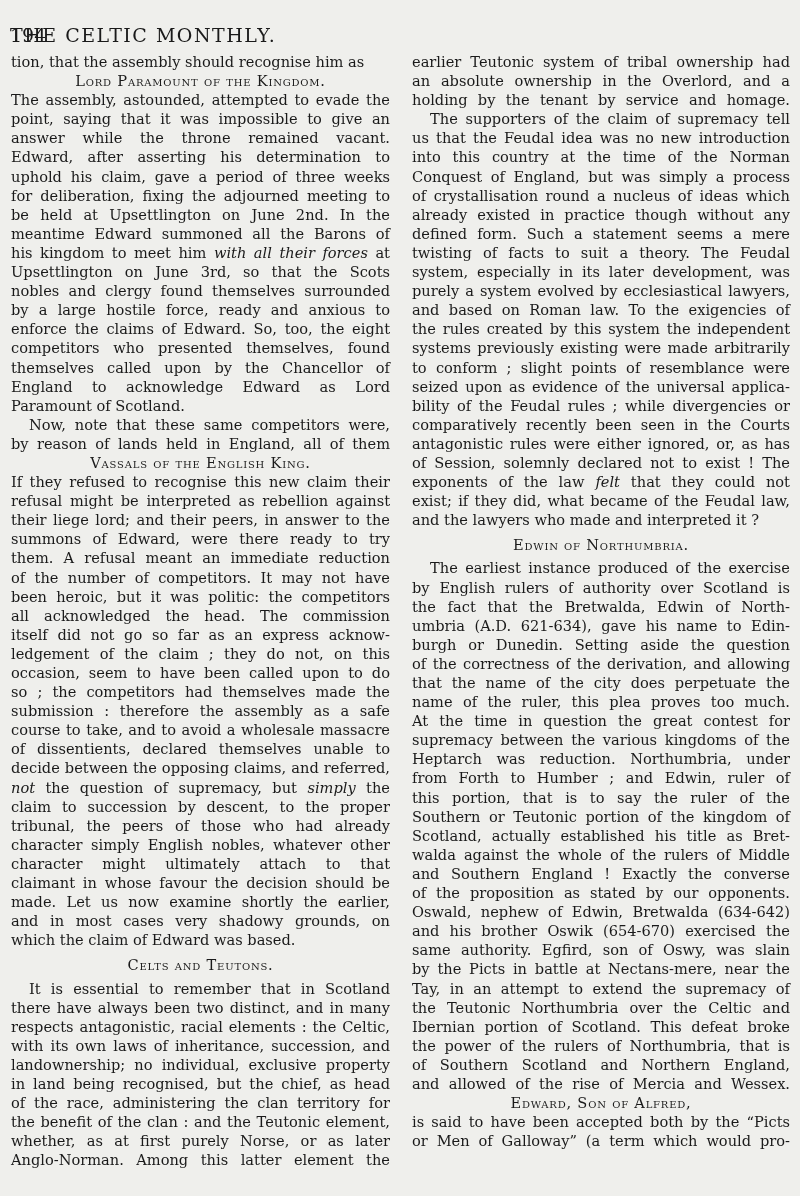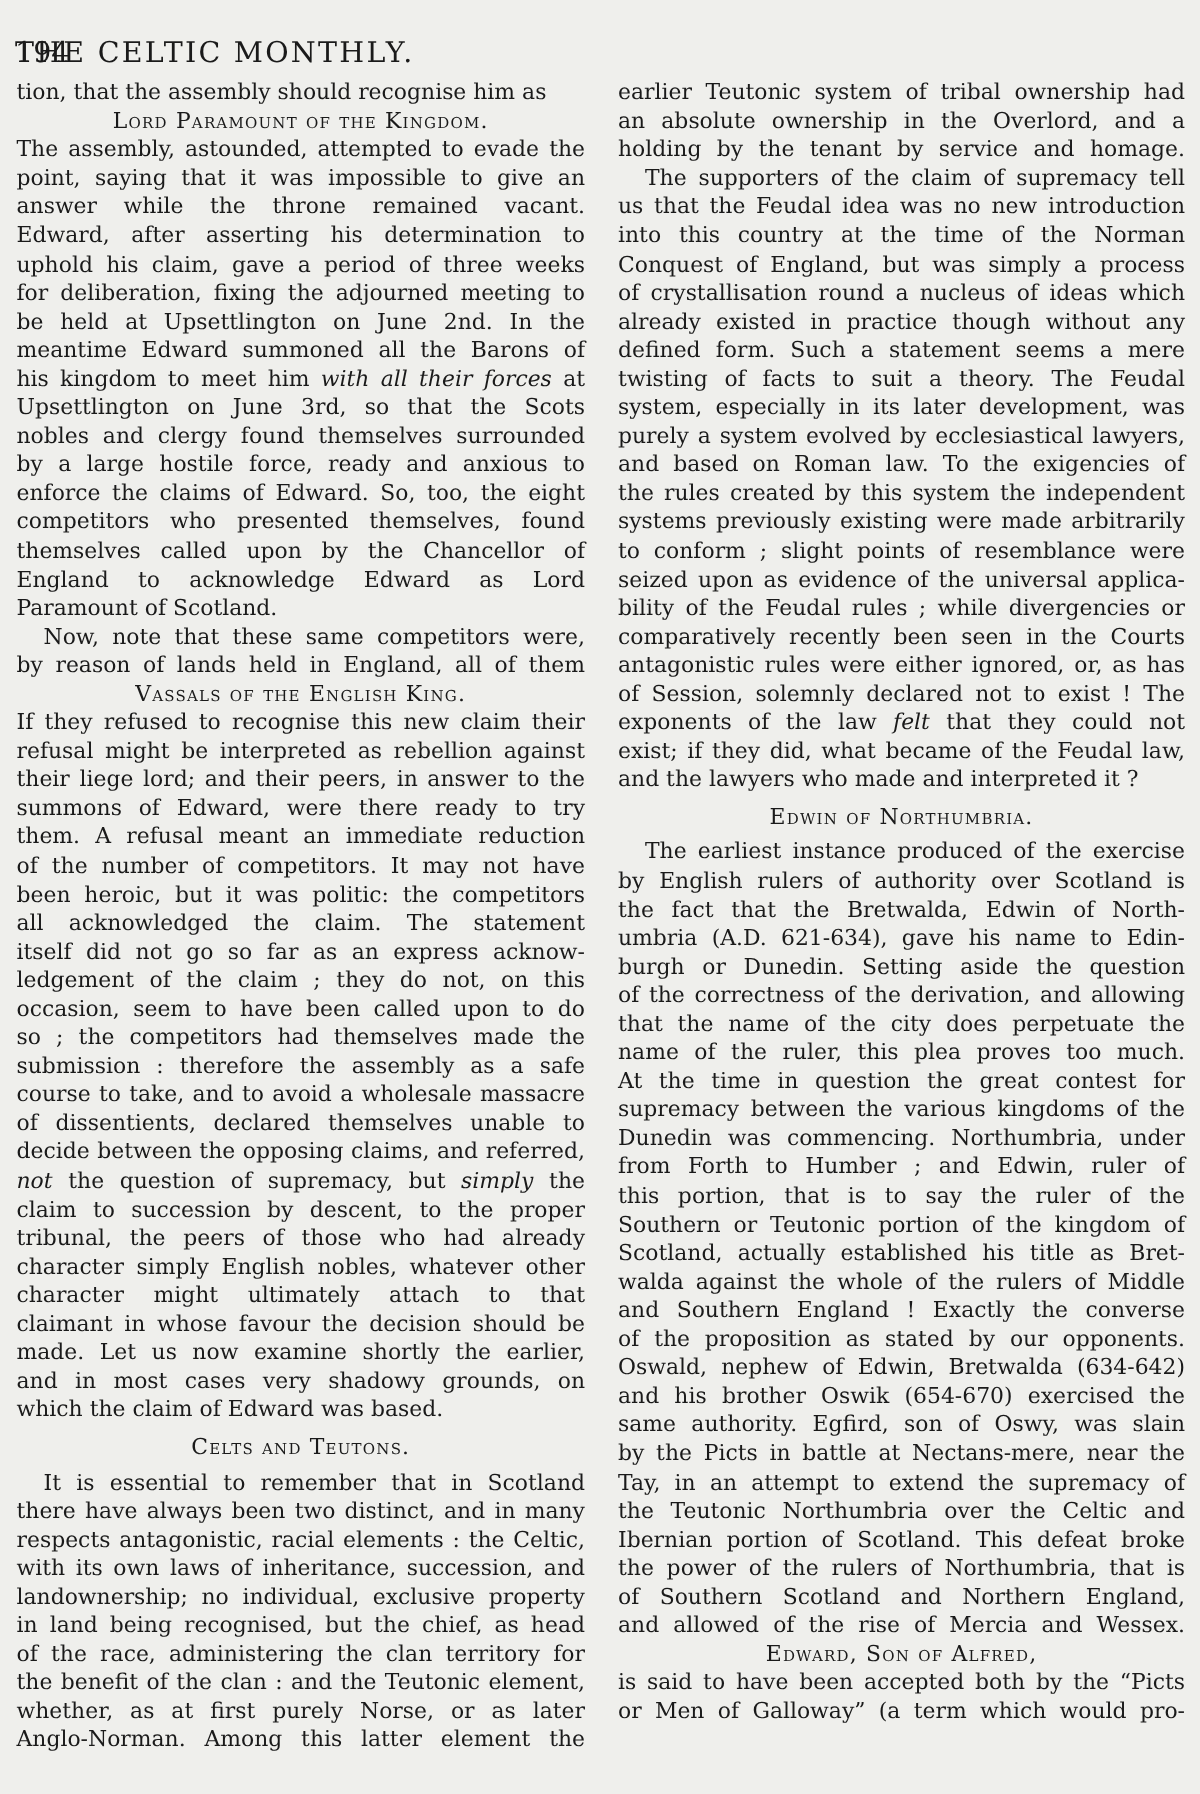--- a/index.html
+++ b/index.html
@@ -72,21 +72,21 @@
       <span class="line indent">Now, note that these same competitors were,</span>
       <span class="line">by reason of lands held in England, all of them</span>
       <span class="heading">Vassals of the English King.</span>
       <span class="line">If they refused to recognise this new claim their</span>
       <span class="line">refusal might be interpreted as rebellion against</span>
       <span class="line">their liege lord; and their peers, in answer to the</span>
       <span class="line">summons of Edward, were there ready to try</span>
       <span class="line">them.  A refusal meant an immediate reduction</span>
       <span class="line">of the number of competitors.  It may not have</span>
       <span class="line">been heroic, but it was politic: the competitors</span>
-      <span class="line">all acknowledged the claim.  The statement</span>
+      <span class="line">all acknowledged the head.  The commission</span>
       <span class="line">itself did not go so far as an express acknow-</span>
       <span class="line">ledgement of the claim ; they do not, on this</span>
       <span class="line">occasion, seem to have been called upon to do</span>
       <span class="line">so ; the competitors had themselves made the</span>
       <span class="line">submission : therefore the assembly as a safe</span>
       <span class="line">course to take, and to avoid a wholesale massacre</span>
       <span class="line">of dissentients, declared themselves unable to</span>
       <span class="line">decide between the opposing claims, and referred,</span>
       <span class="line"><em>not</em> the question of supremacy, but <em>simply</em> the</span>
       <span class="line">claim to succession by descent, to the proper</span>
@@ -139,21 +139,21 @@
       <span class="line indent">The earliest instance produced of the exercise</span>
       <span class="line">by English rulers of authority over Scotland is</span>
       <span class="line">the fact that the Bretwalda, Edwin of North-</span>
       <span class="line">umbria (A.D. 621-634), gave his name to Edin-</span>
       <span class="line">burgh or Dunedin.  Setting aside the question</span>
       <span class="line">of the correctness of the derivation, and allowing</span>
       <span class="line">that the name of the city does perpetuate the</span>
       <span class="line">name of the ruler, this plea proves too much.</span>
       <span class="line">At the time in question the great contest for</span>
       <span class="line">supremacy between the various kingdoms of the</span>
-      <span class="line">Dunedin was commencing.  Northumbria, under</span>
+      <span class="line">Heptarch was reduction.  Northumbria, under</span>
       <span class="line">from Forth to Humber ; and Edwin, ruler of</span>
       <span class="line">this portion, that is to say the ruler of the</span>
       <span class="line">Southern or Teutonic portion of the kingdom of</span>
       <span class="line">Scotland, actually established his title as Bret-</span>
       <span class="line">walda against the whole of the rulers of Middle</span>
       <span class="line">and Southern England !  Exactly the converse</span>
       <span class="line">of the proposition as stated by our opponents.</span>
       <span class="line">Oswald, nephew of Edwin, Bretwalda (634-642)</span>
       <span class="line">and his brother Oswik (654-670) exercised the</span>
       <span class="line">same authority.  Egfird, son of Oswy, was slain</span>

